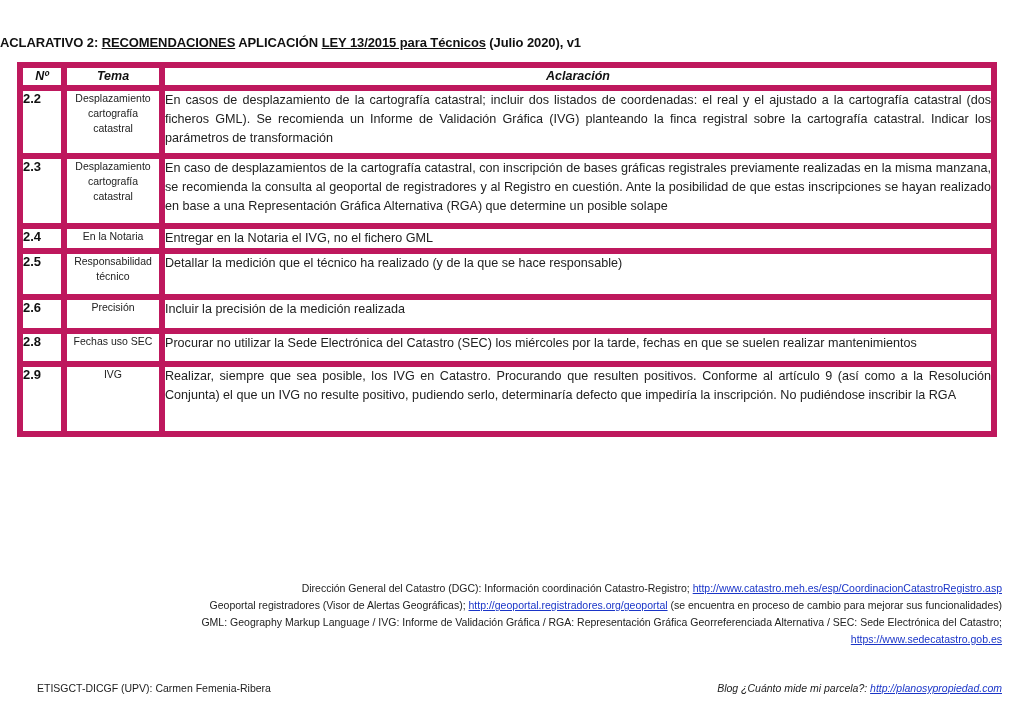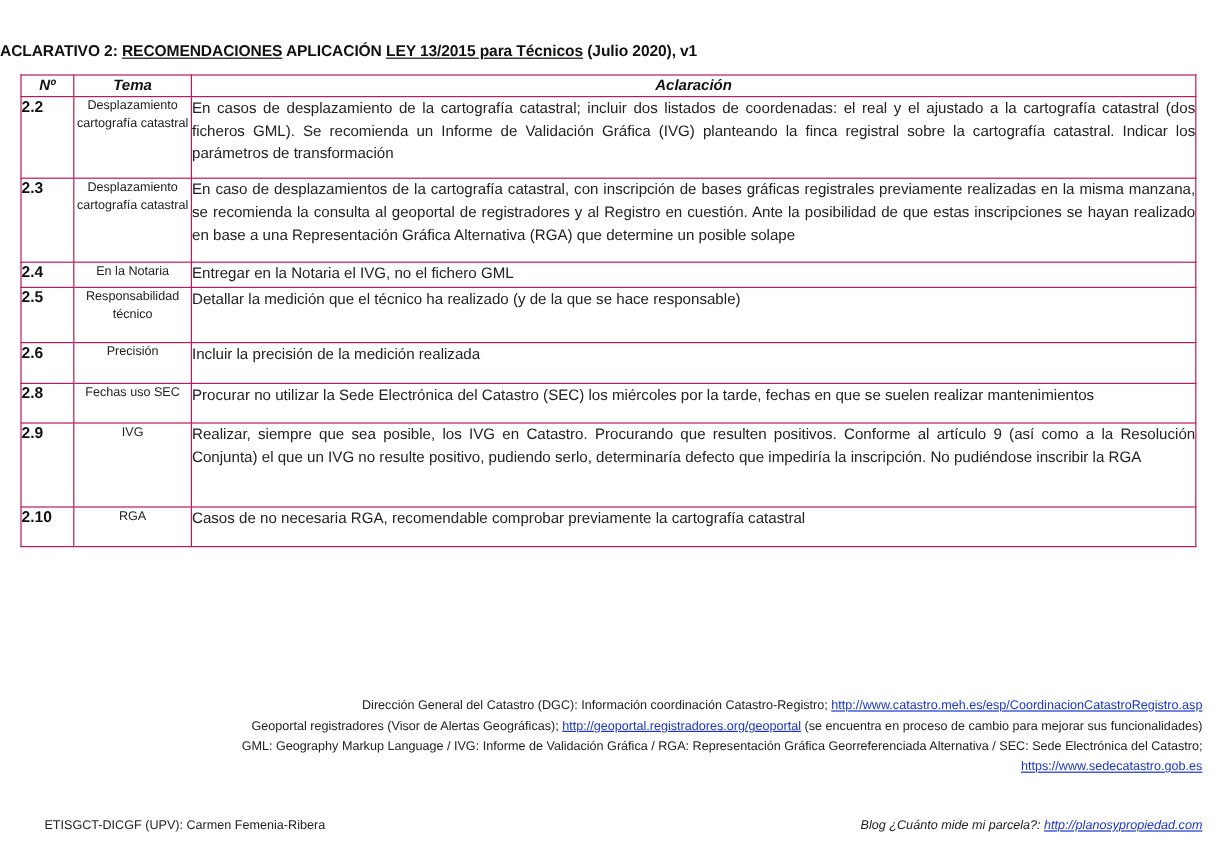--- a/index.html
+++ b/index.html
@@ -10,21 +10,21 @@
   .title {
     position: absolute; left: 0; top: 35px; width: 1024px; text-align: left;
     font-weight: bold; font-size: 13px; letter-spacing: -0.1px;
   }
   .title .u { text-decoration: underline; }
   table.main {
     position: absolute; left: 17px; top: 62px; width: 980px;
     border-collapse: collapse; table-layout: fixed;
   }
   table.main td, table.main th {
-    border: 1px solid #be185d; padding: 0; vertical-align: top;
+    border: 6px solid #be185d; padding: 0; vertical-align: top;
   }
   table.main th {
     font-style: italic; font-weight: bold; font-size: 12.5px; height: 17px;
     line-height: 17px; text-align: center;
   }
   col.c1 { width: 44px; } col.c2 { width: 98px; } col.c3 { width: auto; }
   td.num { font-weight: bold; font-size: 13px; padding: 8px 0 0 9px; }
   td.tema { font-size: 10.5px; text-align: center; line-height: 15px; padding-top: 6px; color: #222; }
   td.acl {
     font-size: 12.6px; line-height: 19px; padding: 6px 8px 6px 8px; text-align: justify;
@@ -92,25 +92,20 @@
     <tr style="height:33px">
       <td class="num">2.8</td>
       <td class="tema">Fechas uso SEC</td>
       <td class="acl left">Procurar no utilizar la Sede Electrónica del Catastro (SEC) los miércoles por la tarde, fechas en que se suelen realizar mantenimientos</td>
     </tr>
     <tr style="height:70px">
       <td class="num">2.9</td>
       <td class="tema">IVG</td>
       <td class="acl">Realizar, siempre que sea posible, los IVG en Catastro. Procurando que resulten positivos. Conforme al artículo 9 (así como a la Resolución Conjunta) el que un IVG no resulte positivo, pudiendo serlo, determinaría defecto que impediría la inscripción. No pudiéndose inscribir la RGA</td>
     </tr>
-    <tr style="height:33px">
-      <td class="num">2.10</td>
-      <td class="tema">RGA</td>
-      <td class="acl left">Casos de no necesaria RGA, recomendable comprobar previamente la cartografía catastral</td>
-    </tr>
   </tbody>
 </table>
 
 <div class="notes">
   <div>
     <span>Dirección General del Catastro (DGC): Información coordinación Catastro-Registro; </span><a class="link">http://www.catastro.meh.es/esp/CoordinacionCatastroRegistro.asp</a>
   </div>
   <div>
     <span>Geoportal registradores (Visor de Alertas Geográficas); </span><a class="link">http://geoportal.registradores.org/geoportal</a><span> (se encuentra en proceso de cambio para mejorar sus funcionalidades)</span>
   </div>

